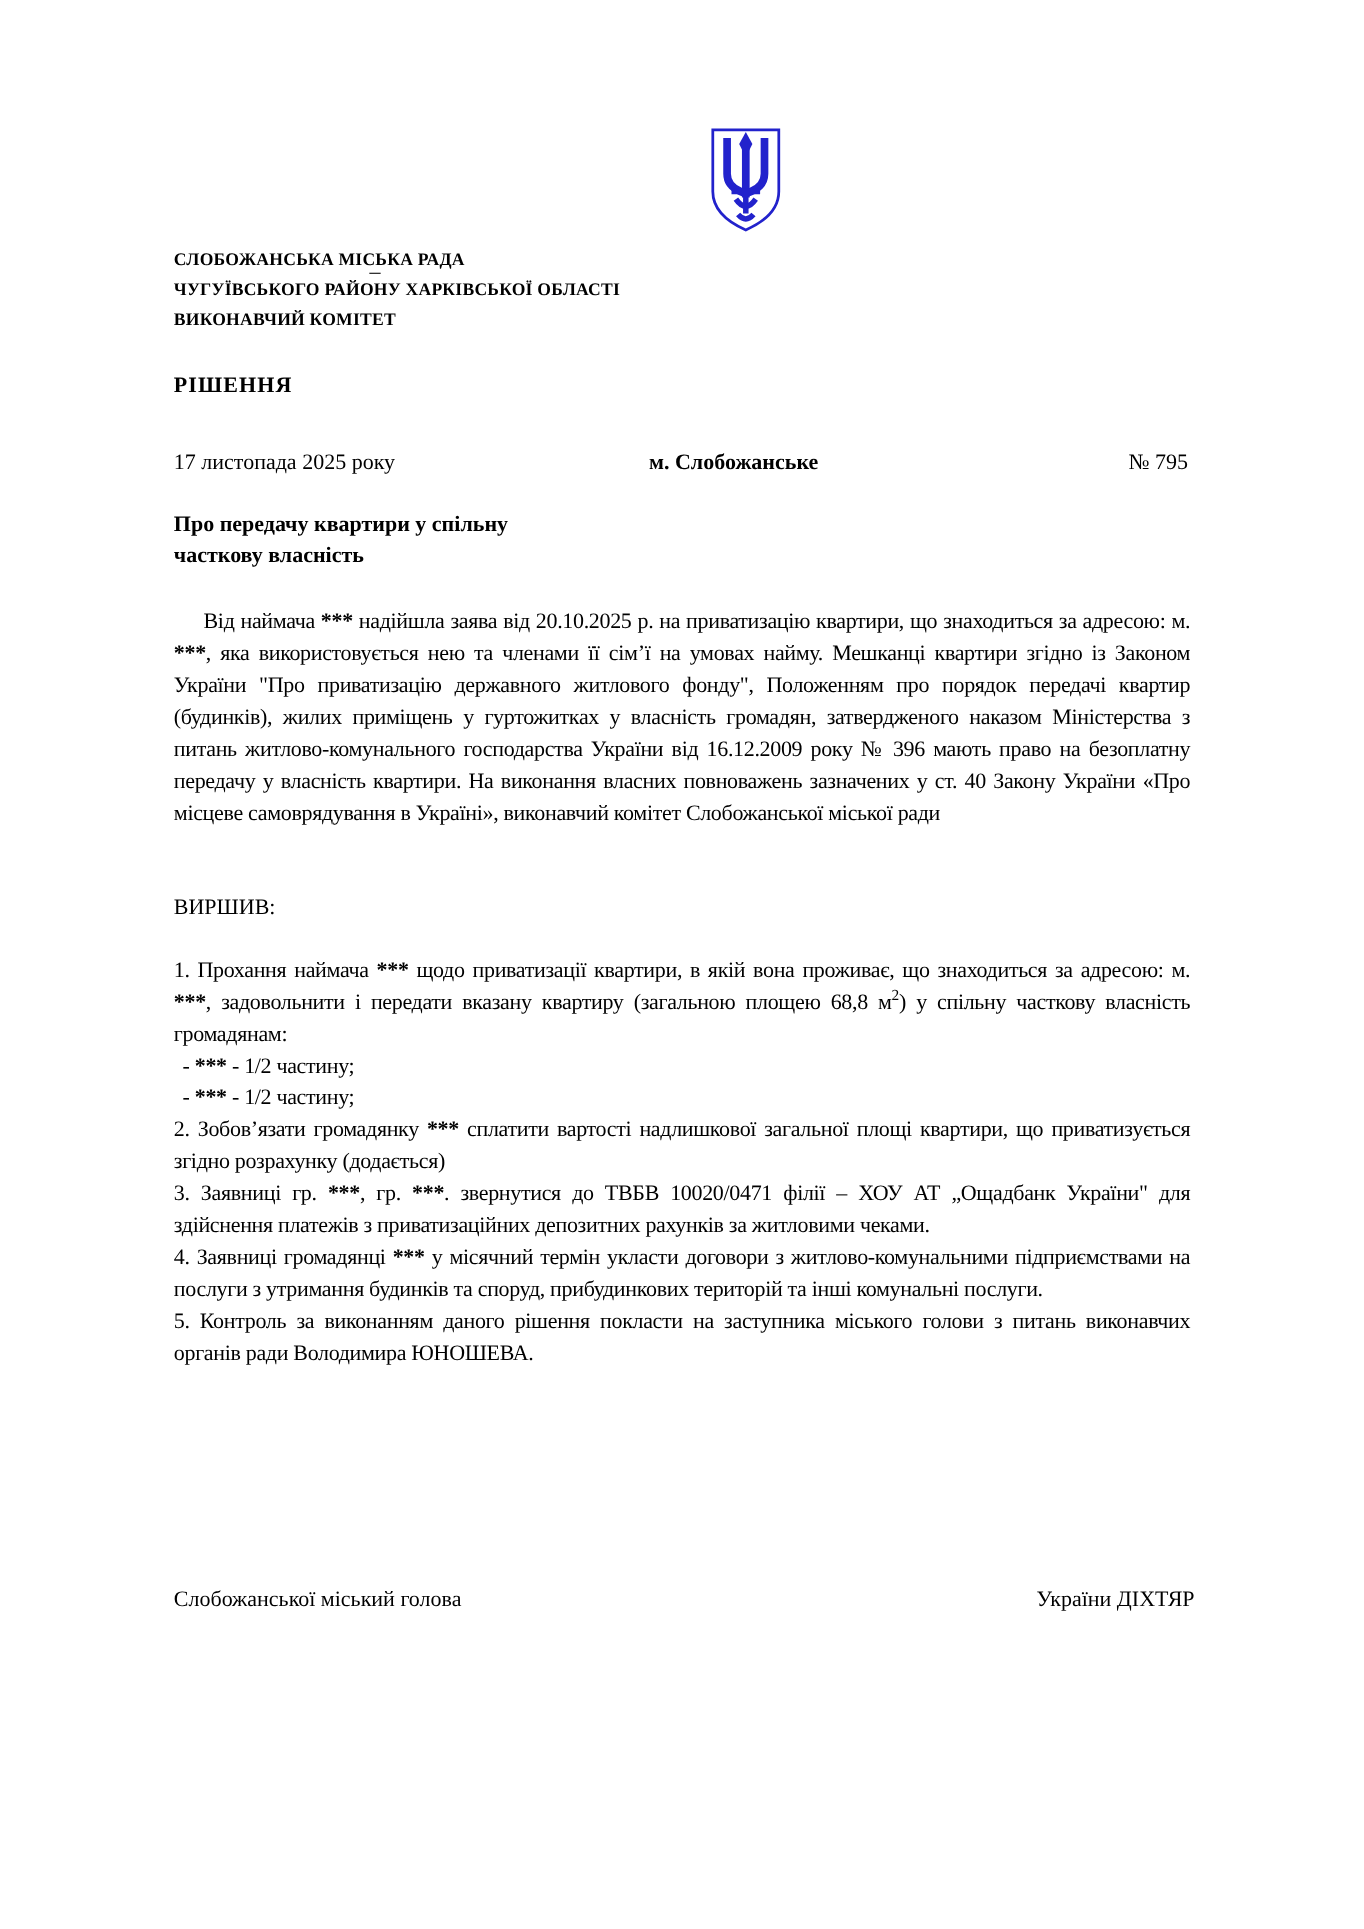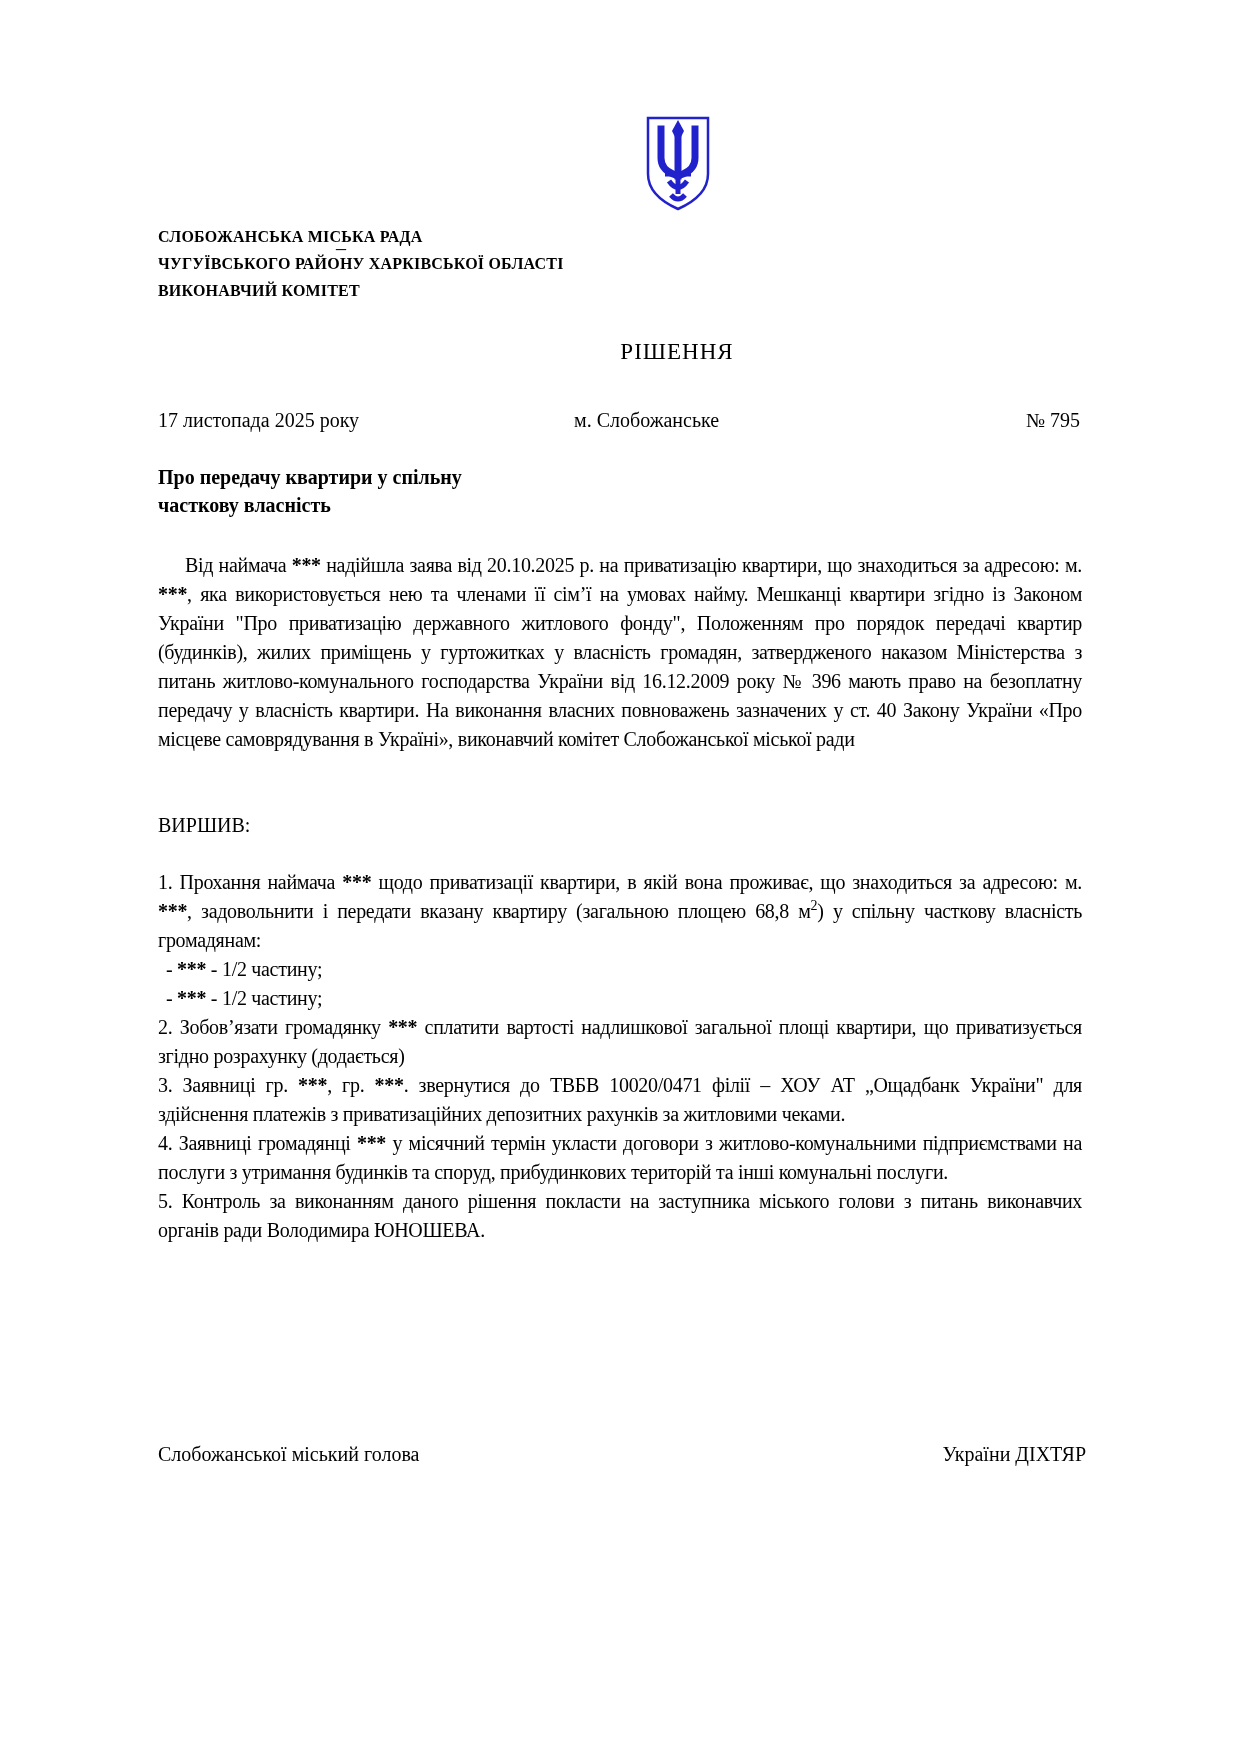--- a/index.html
+++ b/index.html
@@ -16,27 +16,27 @@
   .stray-mark { left:336px; top:229px; font-size:20px; }
 
   .org-header {
     left:158px; top:223px; width:1038px;
     font-weight:bold;
     font-size:16px; line-height:27px; letter-spacing:0.2px;
   }
 
   .doc-type {
     left:158px; top:339px; width:1038px;
-    text-align:center; font-weight:normal;
-    font-size:23px; letter-spacing:1px;
+    font-weight:bold;
+    font-size:20px; letter-spacing:1px;
   }
 
   .meta-row { left:158px; top:406px; width:924px; height:29px; font-size:20px; line-height:29px; }
   .meta-date   { position:absolute; left:0; top:0; }
-  .meta-place  { position:absolute; left:416px; top:0; }
+  .meta-place  { position:absolute; left:432px; top:0;font-weight:bold; }
   .meta-number { position:absolute; right:2px; top:0; }
 
   .subject {
     left:158px; top:463px;
     font-weight:bold; font-size:20px; line-height:28px;
   }
 
   .preamble {
     left:158px; top:551px; width:924px;
     font-size:20px; line-height:29px;

